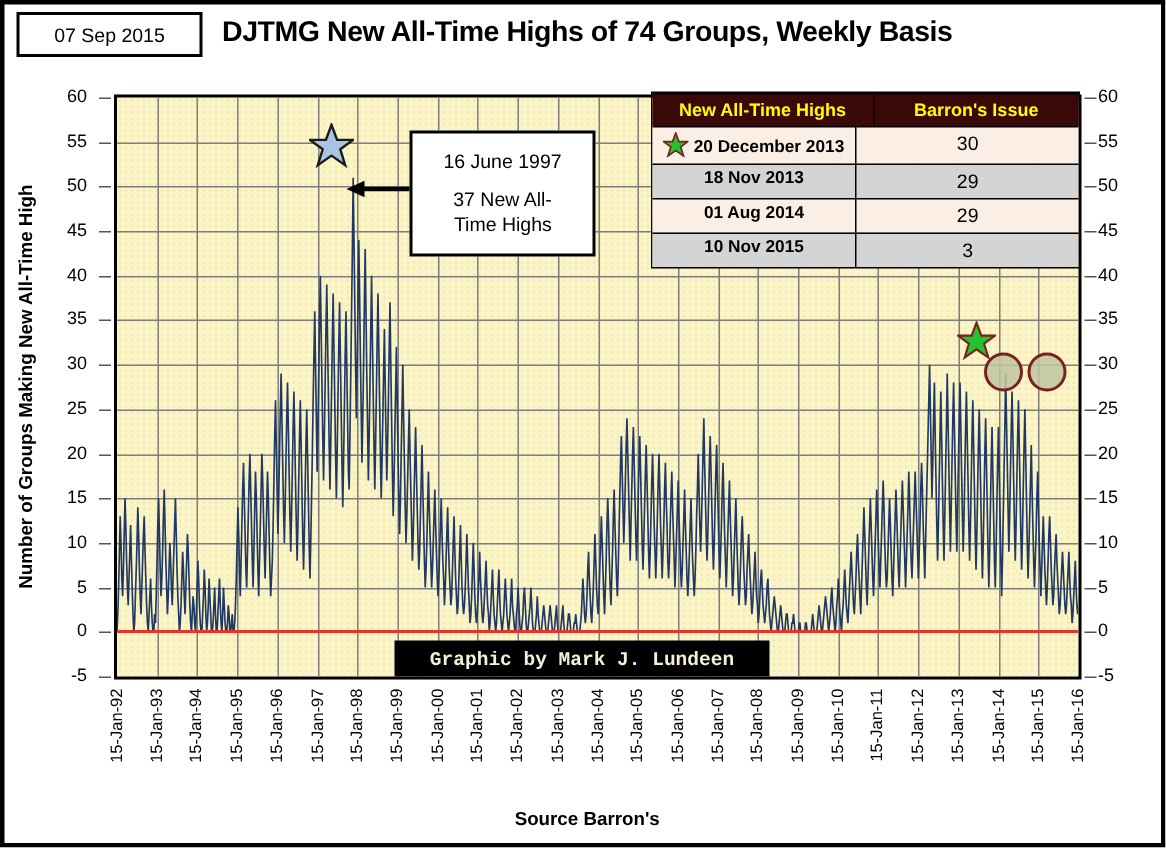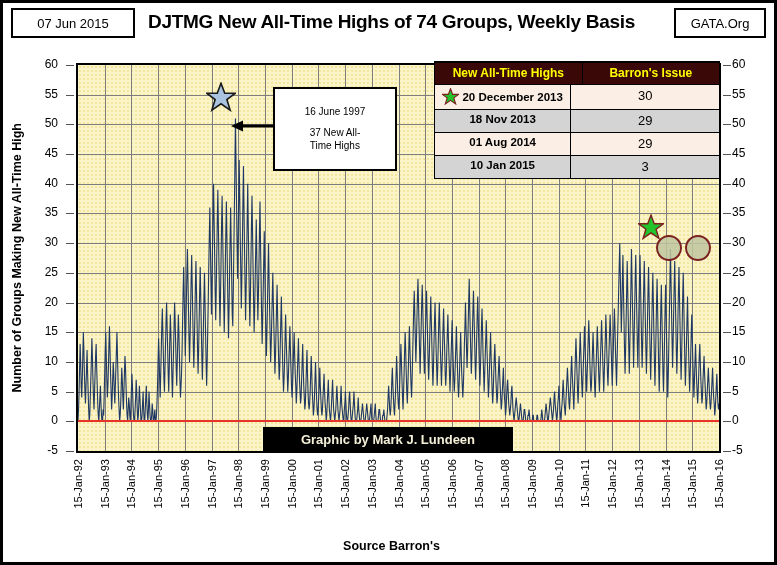--- a/index.html
+++ b/index.html
@@ -39,21 +39,21 @@
   #xlabel{position:absolute;left:0;top:536px;width:777px;text-align:center;
     font-size:12.5px;font-weight:bold;color:#000;}
 
   
   #series{position:absolute;inset:0;z-index:4;}
 
   
   #callout{position:absolute;left:270px;top:84px;width:120px;height:80px;
     border:2px solid #000;background:#fff;z-index:9;
     display:flex;flex-direction:column;align-items:center;justify-content:center;gap:9px;}
-  #callout div{font-size:10px;color:#000;text-align:left;line-height:1.25;}
+  #callout div{font-size:13px;color:#000;text-align:right;line-height:1.25;}
   #callout-arrow{position:absolute;left:228px;top:117px;width:48px;height:12px;z-index:9;}
 
   
   #peaks-table{position:absolute;left:431px;top:58px;width:286px;z-index:10;
     border:1px solid #000;box-sizing:border-box;font-size:11.5px;}
   #peaks-title{background:#000;color:#ffff00;font-weight:bold;font-size:14px;
     text-align:center;padding:3px 0 4px;}
   .prow{display:flex;}
   .pcell{box-sizing:border-box;padding:3px 0 4px;text-align:center;
     border-top:1px solid #000;border-right:1px solid #000;}
@@ -68,34 +68,31 @@
 
   
   .marker{position:absolute;z-index:8;}
   .circle-marker{border:2.5px solid #7b2020;border-radius:50%;
     background:rgba(190,198,160,0.85);}
 
   
   #banner{position:absolute;left:260px;top:424px;width:250px;height:24px;
     background:#000;color:#f5f0d8;z-index:11;
     display:flex;align-items:center;justify-content:center;
-    font-family:Liberation Sans, sans-serif;font-weight:bold;font-size:13px;}
+    font-family:Liberation Mono, monospace;font-weight:bold;font-size:13px;}
 </style>
 </head>
 <body>
 
 <div id="root">
 
   <div id="date-box" class="corner-box">
-    <span>07 Jun 2015</span>
-  </div>
-
-  <div id="site-box" class="corner-box">
-    <span>GATA.Org</span>
-  </div>
+    <span>07 Sep 2015</span>
+  </div>
+
 
   <div id="chart-title">DJTMG New All-Time Highs of 74 Groups, Weekly Basis</div>
 
   <div id="ylabel">
     <span>Number of Groups Making New All-Time High</span>
   </div>
 
   <div id="plot-frame">
     <div id="plot-dots"></div>
     <div id="gridlines">
@@ -256,21 +253,21 @@
         </div>
         <div class="prow pbody-b">
           <div class="pcell pc1">18 Nov 2013</div>
           <div class="pcell pc2">29</div>
         </div>
         <div class="prow pbody-a">
           <div class="pcell pc1">01 Aug 2014</div>
           <div class="pcell pc2">29</div>
         </div>
         <div class="prow pbody-b">
-          <div class="pcell pc1">10 Jan 2015</div>
+          <div class="pcell pc1">10 Nov 2015</div>
           <div class="pcell pc2">3</div>
         </div>
       </div>
   </div>
 
   <div id="markers">
       <svg width="30" height="30" viewBox="0 0 24 24" class="marker" style="left: 203px; top: 79px; position: absolute;">
         <polygon points="12,1 15,9 23.5,9 16.7,14 19.3,22.5 12,17.4 4.7,22.5 7.3,14 0.5,9 9,9" fill="#a9c3e0" stroke="#1a1a1a" stroke-width="1.3"></polygon>
       </svg>
       <svg width="26" height="26" viewBox="0 0 24 24" class="marker" style="left: 635px; top: 211px; position: absolute;">

